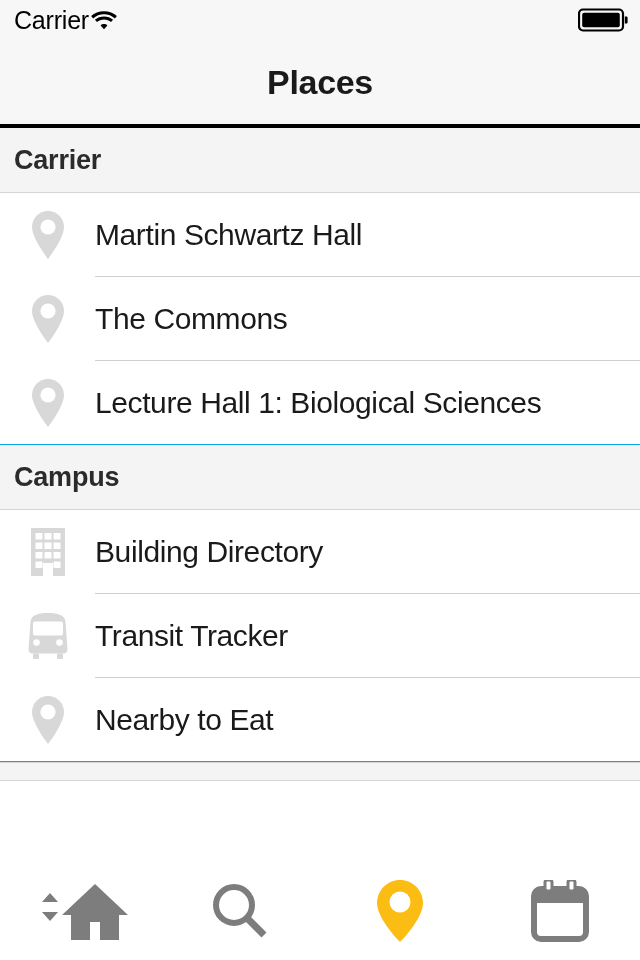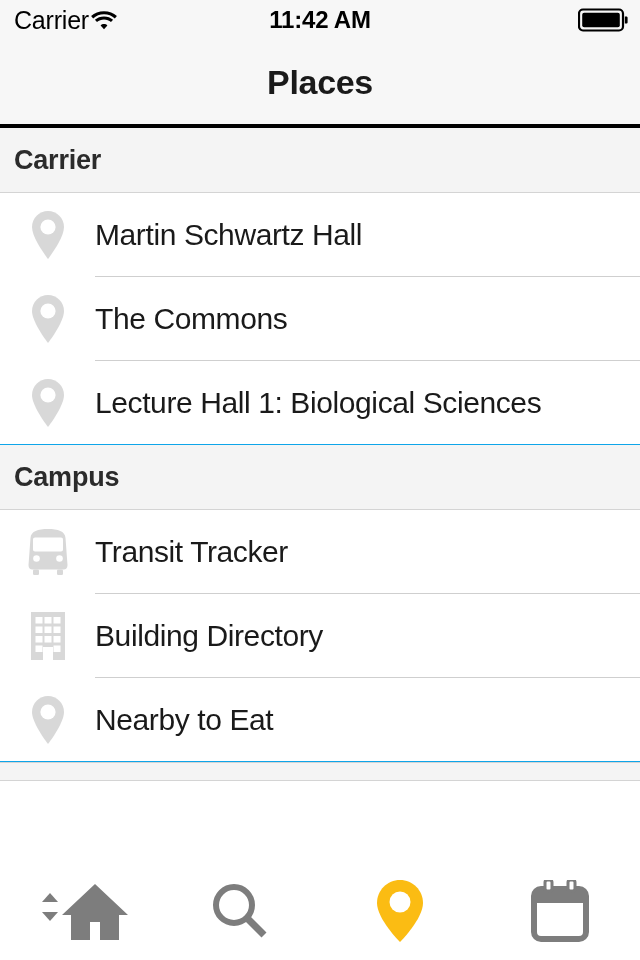--- a/index.html
+++ b/index.html
@@ -96,21 +96,20 @@
     <div class="sb-left">
       <span class="sb-carrier">Carrier</span>
       <span>
         <svg width="26" height="20" viewBox="0 0 26 20">
           <path d="M13 4.2c4.2 0 8 1.6 10.8 4.2l2.1-2.3C22.6 3 18 1.2 13 1.2S3.4 3 0.1 6.1l2.1 2.3C5 5.8 8.8 4.2 13 4.2z" fill="#000"></path>
           <path d="M13 9.4c2.7 0 5.2 1 7 2.7l2.1-2.3C19.7 7.6 16.5 6.4 13 6.4S6.3 7.6 3.9 9.8l2.1 2.3c1.8-1.7 4.3-2.7 7-2.7z" fill="#000"></path>
           <path d="M13 14.1c1.3 0 2.5 0.5 3.4 1.3l-3.4 3.8-3.4-3.8c0.9-0.8 2.1-1.3 3.4-1.3z" fill="#000"></path>
         </svg>
       </span>
     </div>
-    <div class="sb-center">11:42 AM</div>
     <div class="sb-right">
       <span>
         <svg width="50" height="24" viewBox="0 0 50 24">
           <rect x="1" y="1.5" width="44" height="21" rx="4" ry="4" fill="none" stroke="#000" stroke-width="2.2"></rect>
           <rect x="4.2" y="4.7" width="37.6" height="14.6" rx="2" ry="2" fill="#000"></rect>
           <path d="M46.8 8.5h1.6c0.7 0 1.2 0.6 1.2 1.3v4.4c0 0.7-0.5 1.3-1.2 1.3h-1.6z" fill="#000"></path>
         </svg>
       </span>
     </div>
   </div>
@@ -152,34 +151,20 @@
           <circle cx="20" cy="18" r="7.6" fill="#ffffff"></circle>
         </svg>
       </div>
       <span class="row-label">Lecture Hall 1: Biological Sciences</span>
     </div>
 
     <div class="section-header">
       <span class="section-header-title">Campus</span>
     </div>
 
-
-    <div class="row sep">
-      <div class="row-icon">
-        <svg width="46" height="50" viewBox="0 0 46 50">
-          <path d="M23 2C13 2 6 4 5.5 11 L3.5 38 c0 3 1.5 4.5 4 4.5 h31 c2.5 0 4-1.5 4-4.5 L40.5 11 C40 4 33 2 23 2z" fill="#d8d8d8"></path>
-          <path d="M10 10.5 h26 c1.2 0 2 0.9 2 2 v10 c0 1.1-0.8 2-2 2 H10 c-1.2 0-2-0.9-2-2 v-10 c0-1.1 0.8-2 2-2z" fill="#ffffff"></path>
-          <circle cx="11.5" cy="31.5" r="3.3" fill="#ffffff"></circle>
-          <circle cx="34.5" cy="31.5" r="3.3" fill="#ffffff"></circle>
-          <rect x="8" y="42.5" width="6" height="5.5" rx="1.2" fill="#d8d8d8"></rect>
-          <rect x="32" y="42.5" width="6" height="5.5" rx="1.2" fill="#d8d8d8"></rect>
-        </svg>
-      </div>
-      <span class="row-label">Transit Tracker</span>
-    </div>
 
     <div class="row sep">
       <div class="row-icon">
         <svg width="42" height="52" viewBox="0 0 42 52">
           <path d="M4 2 h34 v48 h-12 v-13 h-10 v13 h-12 z" fill="#d8d8d8"></path>
           <g fill="#ffffff">
             <rect x="8.5" y="7" width="7" height="6.5"></rect>
             <rect x="17.5" y="7" width="7" height="6.5"></rect>
             <rect x="26.5" y="7" width="7" height="6.5"></rect>
             <rect x="8.5" y="16.5" width="7" height="6.5"></rect>
@@ -189,20 +174,34 @@
             <rect x="17.5" y="26" width="7" height="6.5"></rect>
             <rect x="26.5" y="26" width="7" height="6.5"></rect>
             <rect x="8.5" y="35.5" width="7" height="6.5"></rect>
             <rect x="26.5" y="35.5" width="7" height="6.5"></rect>
           </g>
         </svg>
       </div>
       <span class="row-label">Building Directory</span>
     </div>
 
+    <div class="row sep">
+      <div class="row-icon">
+        <svg width="46" height="50" viewBox="0 0 46 50">
+          <path d="M23 2C13 2 6 4 5.5 11 L3.5 38 c0 3 1.5 4.5 4 4.5 h31 c2.5 0 4-1.5 4-4.5 L40.5 11 C40 4 33 2 23 2z" fill="#d8d8d8"></path>
+          <path d="M10 10.5 h26 c1.2 0 2 0.9 2 2 v10 c0 1.1-0.8 2-2 2 H10 c-1.2 0-2-0.9-2-2 v-10 c0-1.1 0.8-2 2-2z" fill="#ffffff"></path>
+          <circle cx="11.5" cy="31.5" r="3.3" fill="#ffffff"></circle>
+          <circle cx="34.5" cy="31.5" r="3.3" fill="#ffffff"></circle>
+          <rect x="8" y="42.5" width="6" height="5.5" rx="1.2" fill="#d8d8d8"></rect>
+          <rect x="32" y="42.5" width="6" height="5.5" rx="1.2" fill="#d8d8d8"></rect>
+        </svg>
+      </div>
+      <span class="row-label">Transit Tracker</span>
+    </div>
+
     <div class="row last-in-section">
       <div class="row-icon">
         <svg width="40" height="52" viewBox="0 0 40 52">
           <path d="M20 2C11.2 2 4 9.2 4 18c0 11.5 16 32 16 32s16-20.5 16-32c0-8.8-7.2-16-16-16z" fill="#d8d8d8"></path>
           <circle cx="20" cy="18" r="7.6" fill="#ffffff"></circle>
         </svg>
       </div>
       <span class="row-label">Nearby to Eat</span>
     </div>
 

